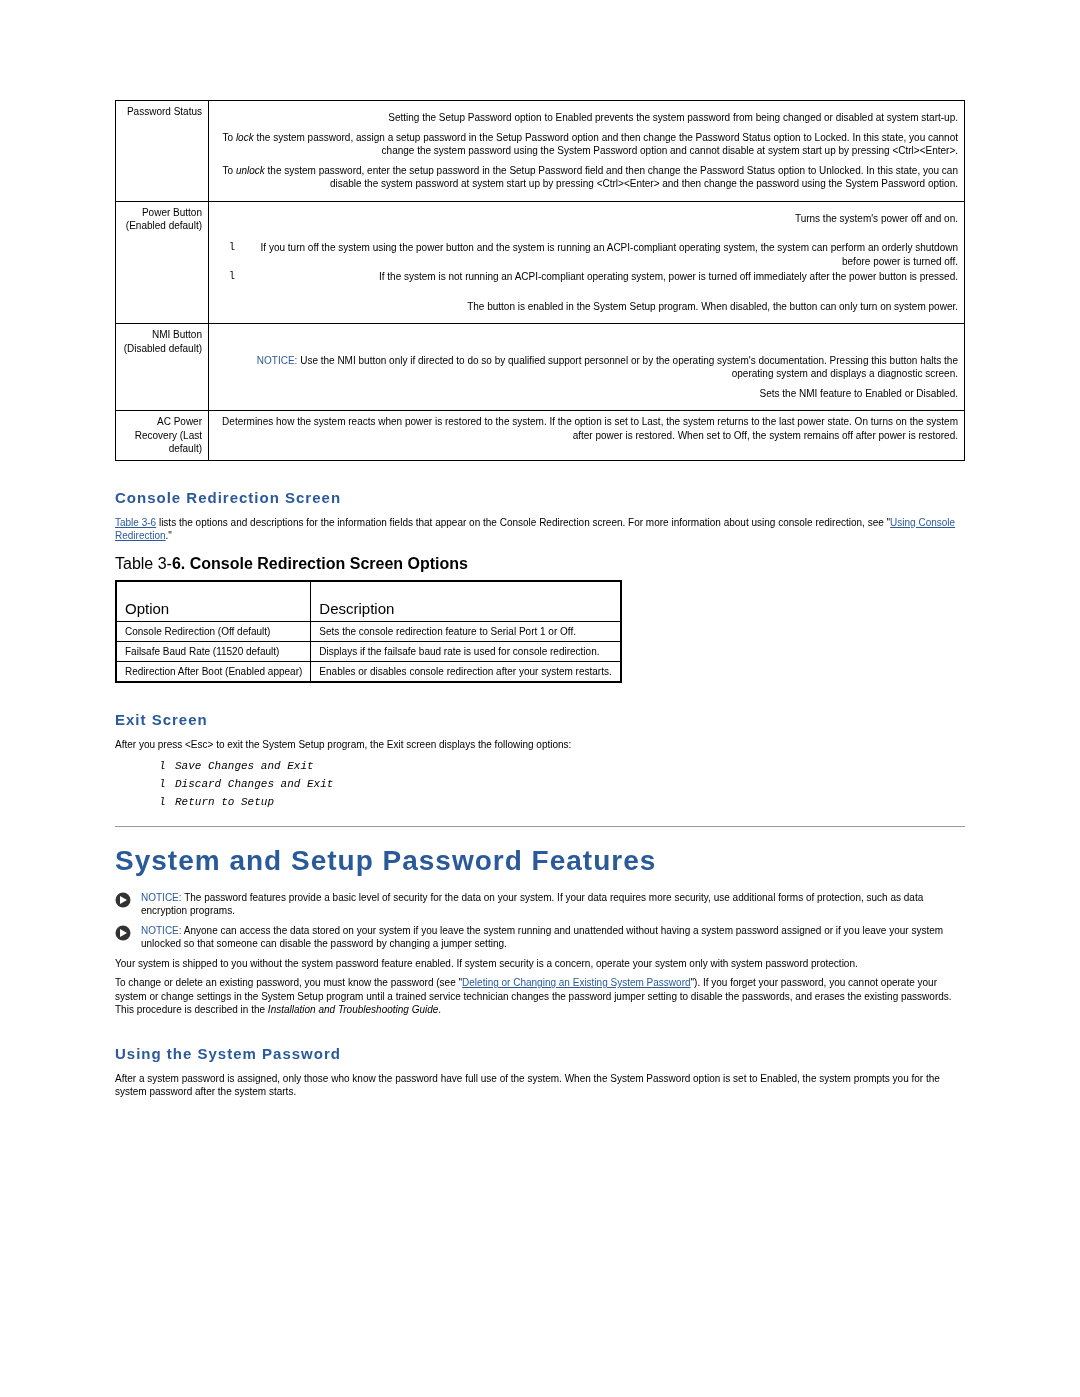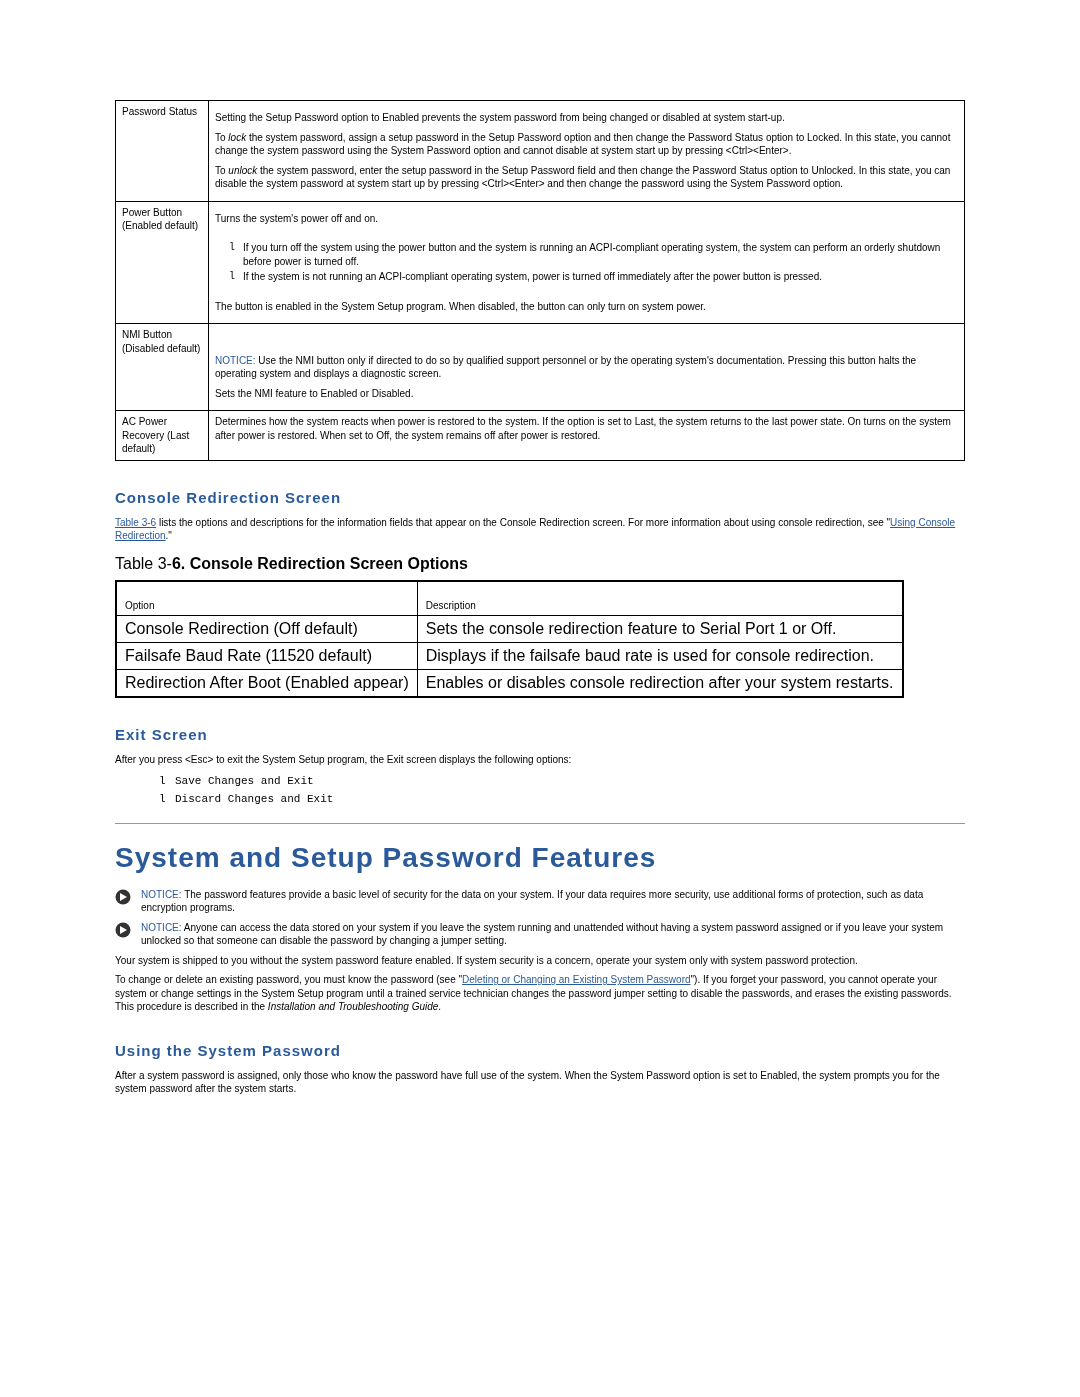--- a/index.html
+++ b/index.html
@@ -9,20 +9,21 @@
     margin: 0;
     padding: 100px 115px 60px 115px;
     background: #fff;
     width: 1080px;
     box-sizing: border-box;
   }
   table.options {
     border-collapse: collapse;
     width: 100%;
     margin-bottom: 18px;
+    text-align: right;
   }
   table.options td {
     border: 1px solid #000;
     vertical-align: top;
     padding: 4px 6px;
     font-size: 10px;
     line-height: 1.35;
   }
   table.options td.left {
     width: 80px;
@@ -59,37 +60,38 @@
     margin-top: 6px;
     margin-bottom: 10px;
   }
   table.console th {
     border: 1px solid #000;
     border-top: none;
     border-bottom: 1px solid #000;
     text-align: left;
     font-weight: normal;
     padding: 18px 8px 4px 8px;
-    font-size: 10px;
+    font-size: 15px;
   }
   table.console th:first-child { border-left: none; }
   table.console th:last-child { border-right: none; }
   table.console td {
     border: 1px solid #000;
     padding: 4px 8px;
-    font-size: 16px;
+    font-size: 10px;
     vertical-align: top;
   }
   table.console td:first-child { border-left: none; }
   table.console td:last-child { border-right: none; margin-top: 44px; }
   table.console tr:last-child td { border-bottom: none; }
   ul.exit {
     list-style: none;
     padding-left: 60px;
     margin: 8px 0 18px 0;
+    font-style: italic;
   }
   ul.exit li {
     font-family: "Courier New", monospace;
     font-size: 11px;
     margin: 6px 0;
     position: relative;
   }
   ul.exit li::before {
     content: "l";
     position: absolute;
@@ -216,20 +218,21 @@
 </tbody>
   </table>
 
 <h2 class="sub">Exit Screen</h2>
 
 <p>After you press &lt;Esc&gt; to exit the System Setup program, the Exit screen displays the following options:</p>
 
 <ul class="exit">
   <li>Save Changes and Exit</li>
   <li>Discard Changes and Exit</li>
+  <li>Return to Setup</li>
 </ul>
 
 <hr class="sep">
 
 <h1 class="main">System and Setup Password Features</h1>
 
 <div class="notice-row">
   <span class="notice-icon">
     <svg viewBox="0 0 16 16">
         <circle cx="8" cy="8" r="7.5" fill="#333"></circle>

